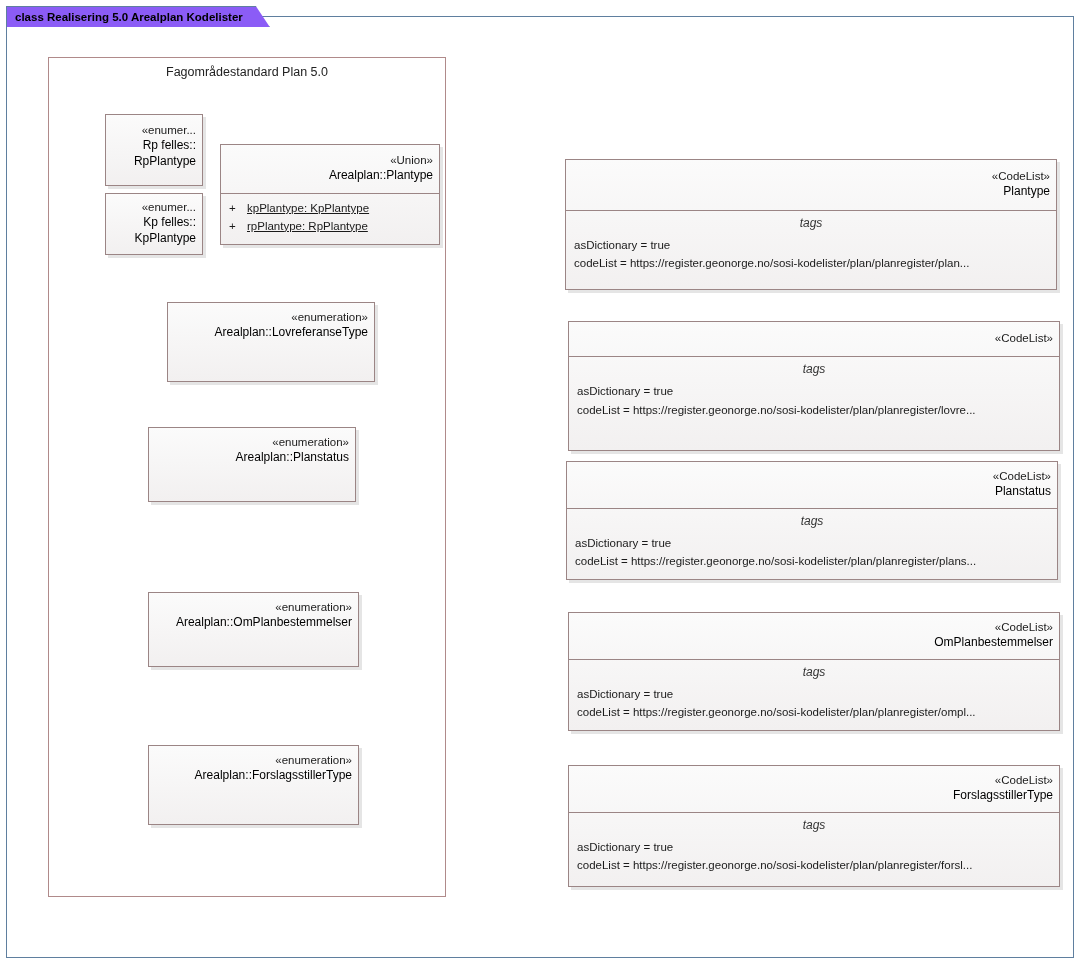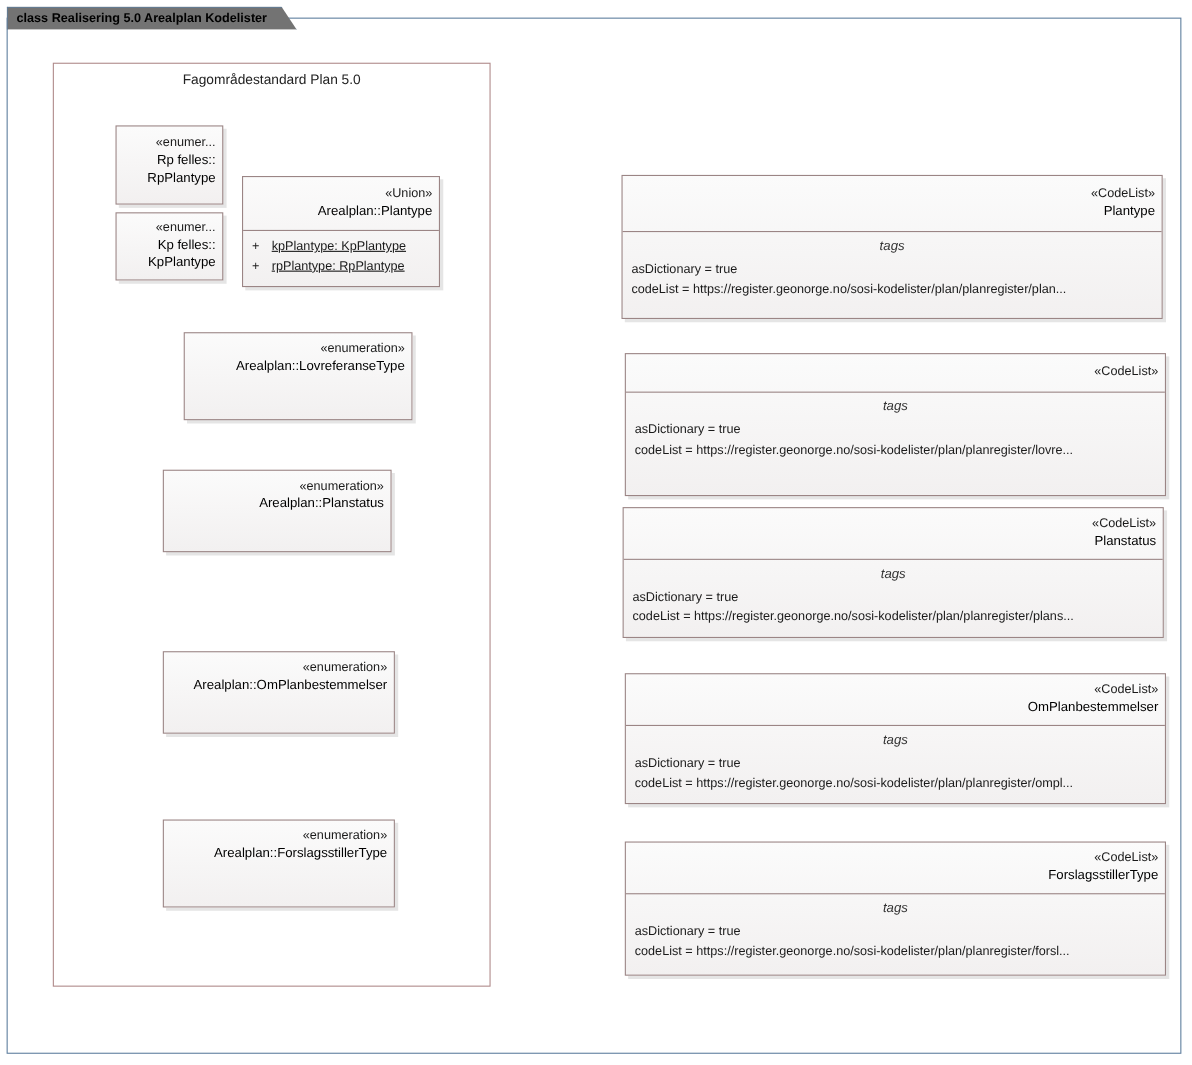--- a/index.html
+++ b/index.html
@@ -30,21 +30,21 @@
     background: #ffffff;
   }
   .frame-tab {
     position: absolute;
     left: 6px;
     top: 6px;
     height: 21px;
     padding: 0 26px 0 8px;
     border: 1px solid #5f7f9f;
     border-bottom: none;
-    background: #737373;
+    background: #8b5cf6;
     font-size: 11.5px;
     line-height: 21px;
     color: #000000;
     font-weight: bold;
     box-sizing: border-box;
     z-index: 3;
     
     clip-path: polygon(0 0, calc(100% - 14px) 0, 100% 100%, 0 100%);
   }
   .frame-tab .tab-kw { font-weight: bold; }
@@ -164,21 +164,21 @@
   </div>
 
   <div class="node" style="left:105px; top:193px; width:98px; height:62px;">
     <div class="hdr" style="padding-top:6px;">
       <span class="kw">«enumer...</span>
       <span class="nm">Kp felles::</span>
       <span class="nm">KpPlantype</span>
     </div>
   </div>
 
-  <div class="node" style="left:220px; top:160px; width:180px; height:101px;">
+  <div class="node" style="left:220px; top:144px; width:220px; height:101px;">
     <div class="hdr" style="padding-top:8px; padding-bottom:9px;">
       <span class="kw">«Union»</span>
       <span class="nm">Arealplan::Plantype</span>
     </div>
     <div class="sep"></div>
     <div class="compart">
       <div class="attr-row">
         <span class="attr-vis">+</span>
         <span class="attr-txt">kpPlantype: KpPlantype</span>
       </div>

